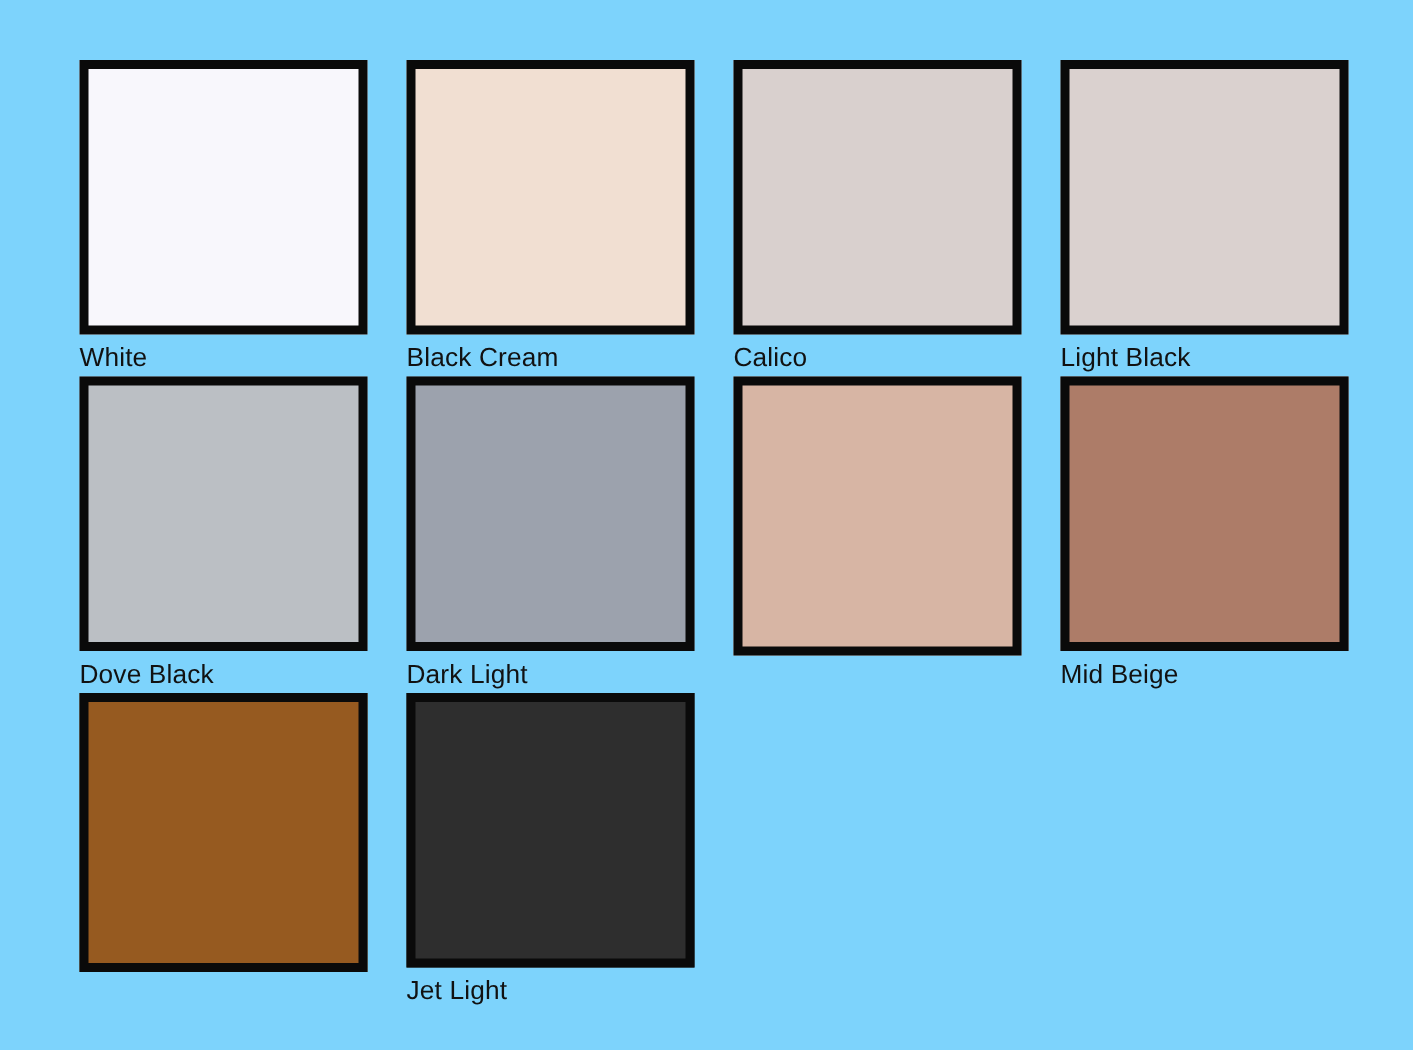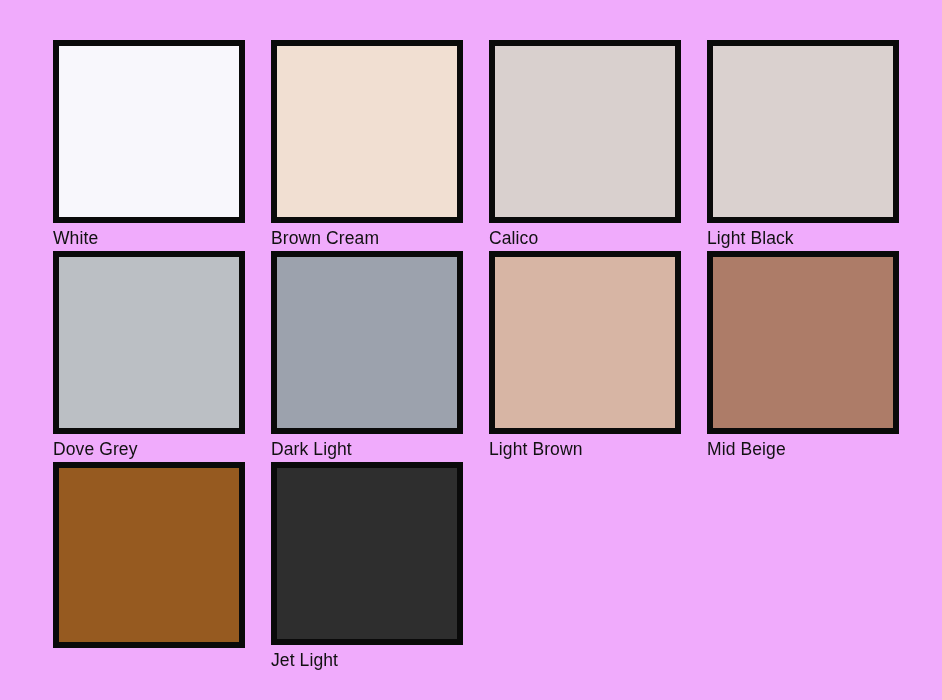--- a/index.html
+++ b/index.html
@@ -13,21 +13,21 @@
     font-family: "Liberation Sans", sans-serif;
     overflow: hidden;
   }
 
   #palette-sheet {
     position: relative;
     width: 942px;
     height: 700px;
     box-sizing: border-box;
     padding: 40px 46px 0 53px;
-    background: #f0abfc;
+    background: #7dd3fc;
   }
 
   #swatch-grid {
     display: grid;
     grid-template-columns: repeat(4, 192px);
     grid-template-rows: repeat(3, 211px);
     column-gap: 26px;
     row-gap: 0px;
   }
 
@@ -58,41 +58,40 @@
 <body>
 
 <div id="palette-sheet">
   <div id="swatch-grid">
       <div class="swatch-cell">
         <div class="swatch-chip" style="background-color: rgb(248, 247, 252);"></div>
         <div class="swatch-label">White</div>
       </div>
       <div class="swatch-cell">
         <div class="swatch-chip" style="background-color: rgb(241, 223, 210);"></div>
-        <div class="swatch-label">Brown Cream</div>
+        <div class="swatch-label">Black Cream</div>
       </div>
       <div class="swatch-cell">
         <div class="swatch-chip" style="background-color: rgb(217, 208, 206);"></div>
         <div class="swatch-label">Calico</div>
       </div>
       <div class="swatch-cell">
         <div class="swatch-chip" style="background-color: rgb(218, 209, 207);"></div>
         <div class="swatch-label">Light Black</div>
       </div>
       <div class="swatch-cell">
         <div class="swatch-chip" style="background-color: rgb(187, 191, 196);"></div>
-        <div class="swatch-label">Dove Grey</div>
+        <div class="swatch-label">Dove Black</div>
       </div>
       <div class="swatch-cell">
         <div class="swatch-chip" style="background-color: rgb(156, 162, 173);"></div>
         <div class="swatch-label">Dark Light</div>
       </div>
       <div class="swatch-cell">
         <div class="swatch-chip" style="background-color: rgb(215, 181, 164);"></div>
-        <div class="swatch-label">Light Brown</div>
       </div>
       <div class="swatch-cell">
         <div class="swatch-chip" style="background-color: rgb(173, 124, 104);"></div>
         <div class="swatch-label">Mid Beige</div>
       </div>
       <div class="swatch-cell">
         <div class="swatch-chip" style="background-color: rgb(150, 90, 32);"></div>
       </div>
       <div class="swatch-cell">
         <div class="swatch-chip" style="background-color: rgb(46, 46, 46);"></div>

